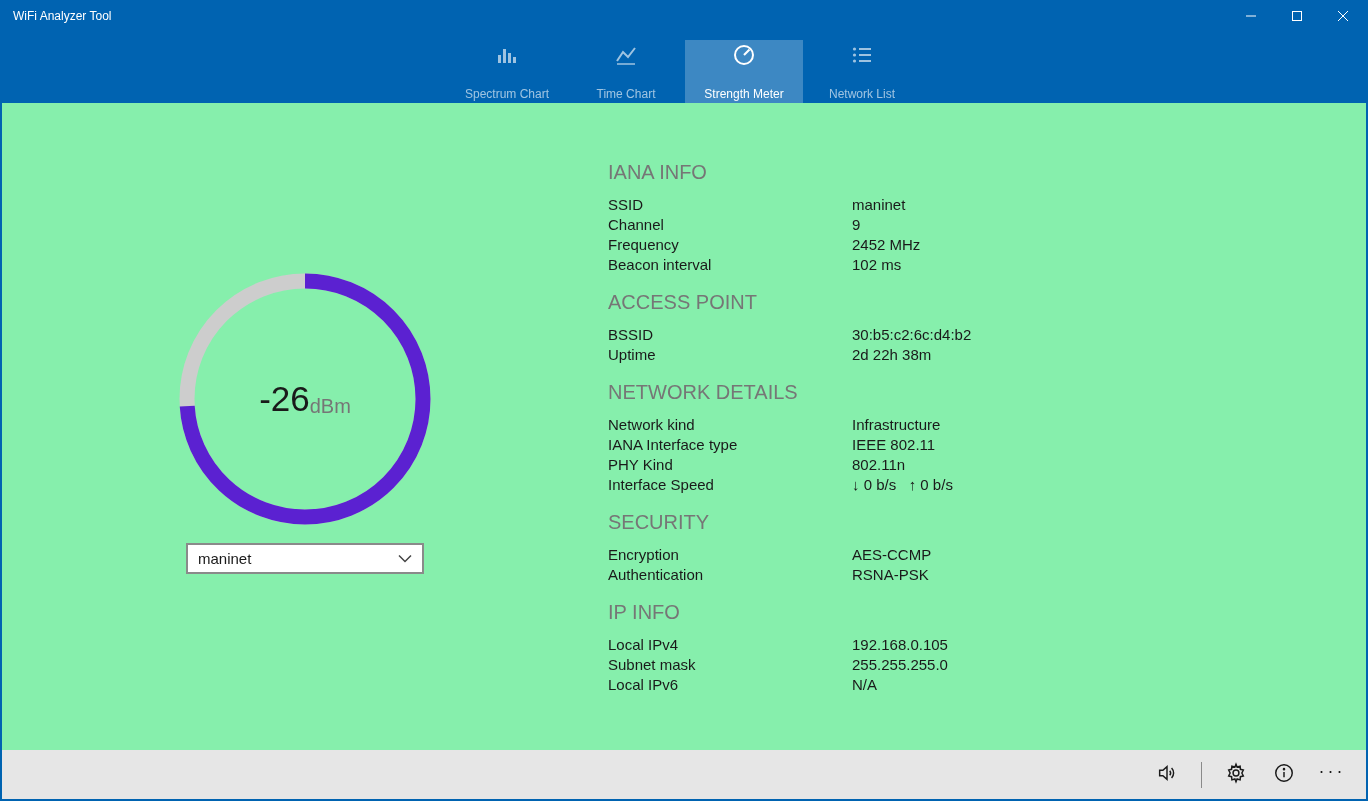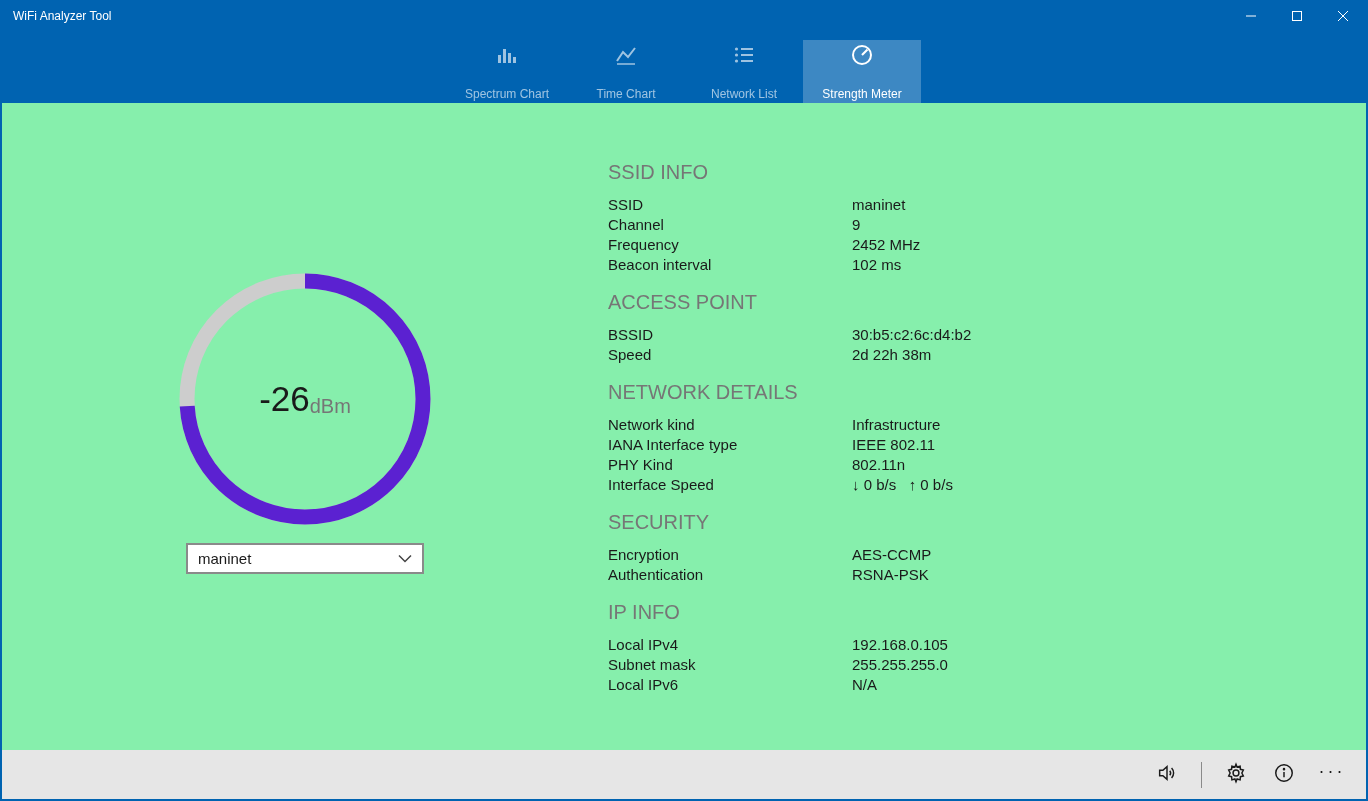--- a/index.html
+++ b/index.html
@@ -93,41 +93,41 @@
     </div>
     <div class="tab">
       <span>
         <svg width="24" height="24" viewBox="0 0 24 24" fill="none" stroke="currentColor" stroke-width="2">
           <polyline points="3,18 9,9 14,14 21,5"></polyline>
           <line x1="3" y1="21" x2="21" y2="21" stroke-width="1.5"></line>
         </svg>
       </span>
       <span>Time Chart</span>
     </div>
+    <div class="tab active">
+      <span>
+        <svg width="24" height="24" viewBox="0 0 24 24" fill="none" stroke="currentColor" stroke-width="2">
+          <circle cx="12" cy="12" r="9"></circle>
+          <path d="M12 12 L17.5 6.5" stroke-width="2.2"></path>
+        </svg>
+      </span>
+      <span>Strength Meter</span>
+    </div>
     <div class="tab">
       <span>
         <svg width="24" height="24" viewBox="0 0 24 24" fill="currentColor">
           <circle cx="4.5" cy="6" r="1.6"></circle>
             <rect x="9" y="5" width="12" height="2"></rect>
           <circle cx="4.5" cy="12" r="1.6"></circle>
             <rect x="9" y="11" width="12" height="2"></rect>
           <circle cx="4.5" cy="18" r="1.6"></circle>
             <rect x="9" y="17" width="12" height="2"></rect>
         </svg>
       </span>
       <span>Network List</span>
-    </div>
-    <div class="tab active">
-      <span>
-        <svg width="24" height="24" viewBox="0 0 24 24" fill="none" stroke="currentColor" stroke-width="2">
-          <circle cx="12" cy="12" r="9"></circle>
-          <path d="M12 12 L17.5 6.5" stroke-width="2.2"></path>
-        </svg>
-      </span>
-      <span>Strength Meter</span>
     </div>
   </div>
 
   <div class="gauge-wrap">
     <svg width="264" height="264" viewBox="0 0 264 264">
       <circle cx="132" cy="132" r="118" fill="none" stroke="#CDCDCD" stroke-width="15"></circle>
       <circle cx="132" cy="132" r="118" fill="none" stroke="#5B21D1" stroke-width="15" transform="rotate(-90 132 132)" stroke-dasharray="548.6477410229214 741.4158662471912"></circle>
     </svg>
     <div class="gauge-center">
       <div class="gauge-value">-26</div>
@@ -140,21 +140,21 @@
     <span class="chev">
       <svg width="14" height="9" viewBox="0 0 14 9" fill="none" stroke="#444" stroke-width="1.5">
         <polyline points="1,1.5 7,7.5 13,1.5"></polyline>
       </svg>
     </span>
   </div>
 
   <div class="info-pane">
 
     <div class="section">
-      <div class="section-title">SSID INFO</div>
+      <div class="section-title">IANA INFO</div>
       <div class="row">
         <span class="lbl">SSID</span>
         <span class="val">maninet</span>
       </div>
       <div class="row">
         <span class="lbl">Channel</span>
         <span class="val">9</span>
       </div>
       <div class="row">
         <span class="lbl">Frequency</span>
@@ -168,21 +168,21 @@
 
     <div class="section">
       <div class="section-title">ACCESS POINT</div>
       <div class="row">
         <span class="lbl">BSSID</span>
         <span class="val">30:b5:c2:6c:d4:b2</span>
       </div>
       <div class="row">
       </div>
       <div class="row">
-        <span class="lbl">Speed</span>
+        <span class="lbl">Uptime</span>
         <span class="val">2d 22h 38m</span>
       </div>
     </div>
 
     <div class="section">
       <div class="section-title">NETWORK DETAILS</div>
       <div class="row">
         <span class="lbl">Network kind</span>
         <span class="val">Infrastructure</span>
       </div>

